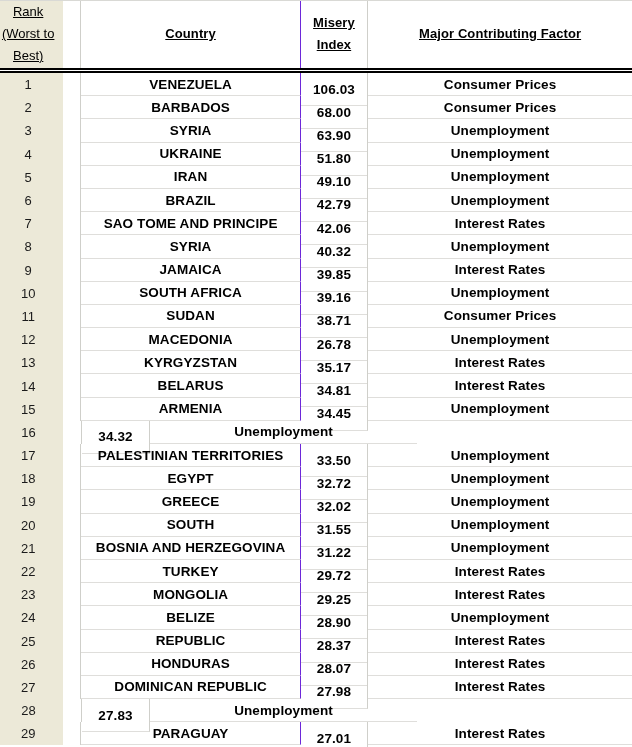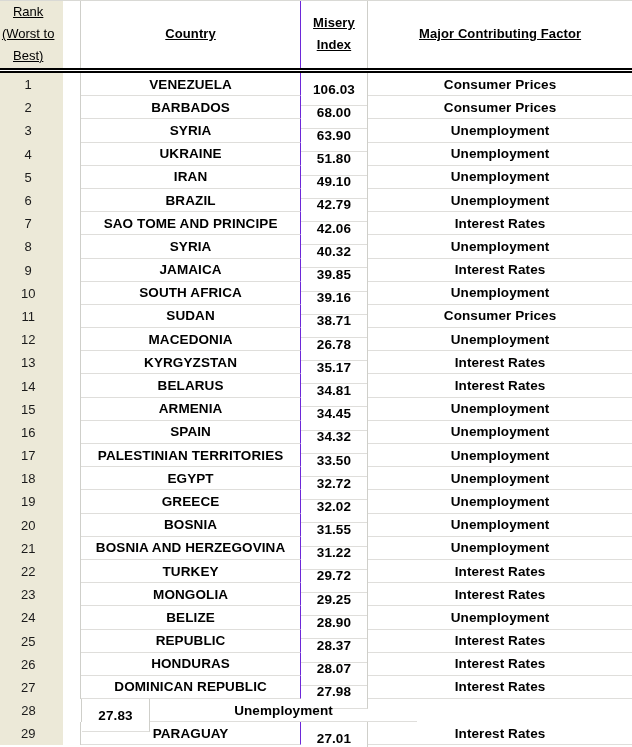--- a/index.html
+++ b/index.html
@@ -171,21 +171,20 @@
 
   <div class="trow">
     <div class="cell rank-col">15</div>
     <div class="cell country-col">ARMENIA</div>
     <div class="cell misery-col">34.45</div>
     <div class="cell factor-col">Unemployment</div>
   </div>
 
   <div class="trow">
     <div class="cell rank-col">16</div>
-    <div class="cell country-col">SPAIN</div>
     <div class="cell misery-col">34.32</div>
     <div class="cell factor-col">Unemployment</div>
   </div>
 
   <div class="trow">
     <div class="cell rank-col">17</div>
     <div class="cell country-col">PALESTINIAN TERRITORIES</div>
     <div class="cell misery-col">33.50</div>
     <div class="cell factor-col">Unemployment</div>
   </div>
@@ -199,21 +198,21 @@
 
   <div class="trow">
     <div class="cell rank-col">19</div>
     <div class="cell country-col">GREECE</div>
     <div class="cell misery-col">32.02</div>
     <div class="cell factor-col">Unemployment</div>
   </div>
 
   <div class="trow">
     <div class="cell rank-col">20</div>
-    <div class="cell country-col">BOSNIA</div>
+    <div class="cell country-col">SOUTH</div>
     <div class="cell misery-col">31.55</div>
     <div class="cell factor-col">Unemployment</div>
   </div>
 
   <div class="trow">
     <div class="cell rank-col">21</div>
     <div class="cell country-col">BOSNIA AND HERZEGOVINA</div>
     <div class="cell misery-col">31.22</div>
     <div class="cell factor-col">Unemployment</div>
   </div>

